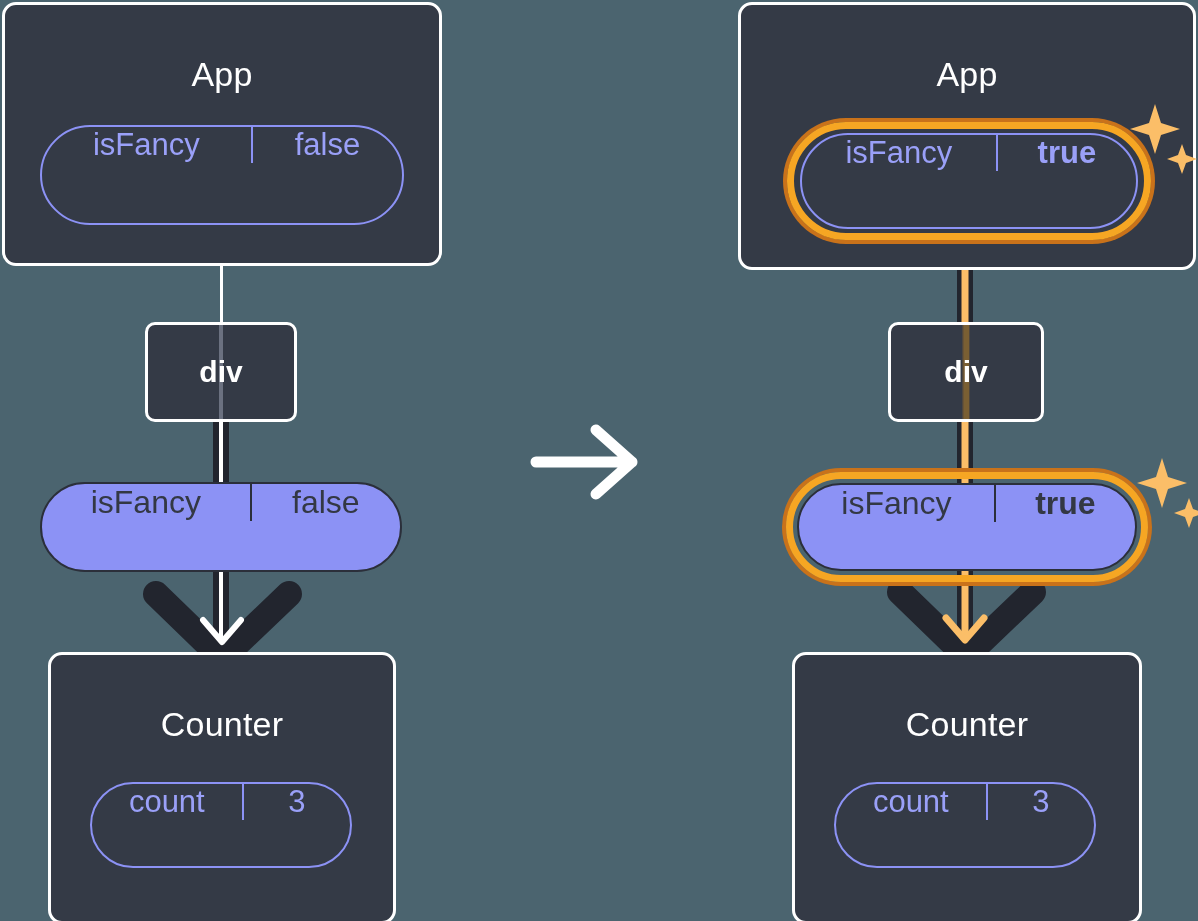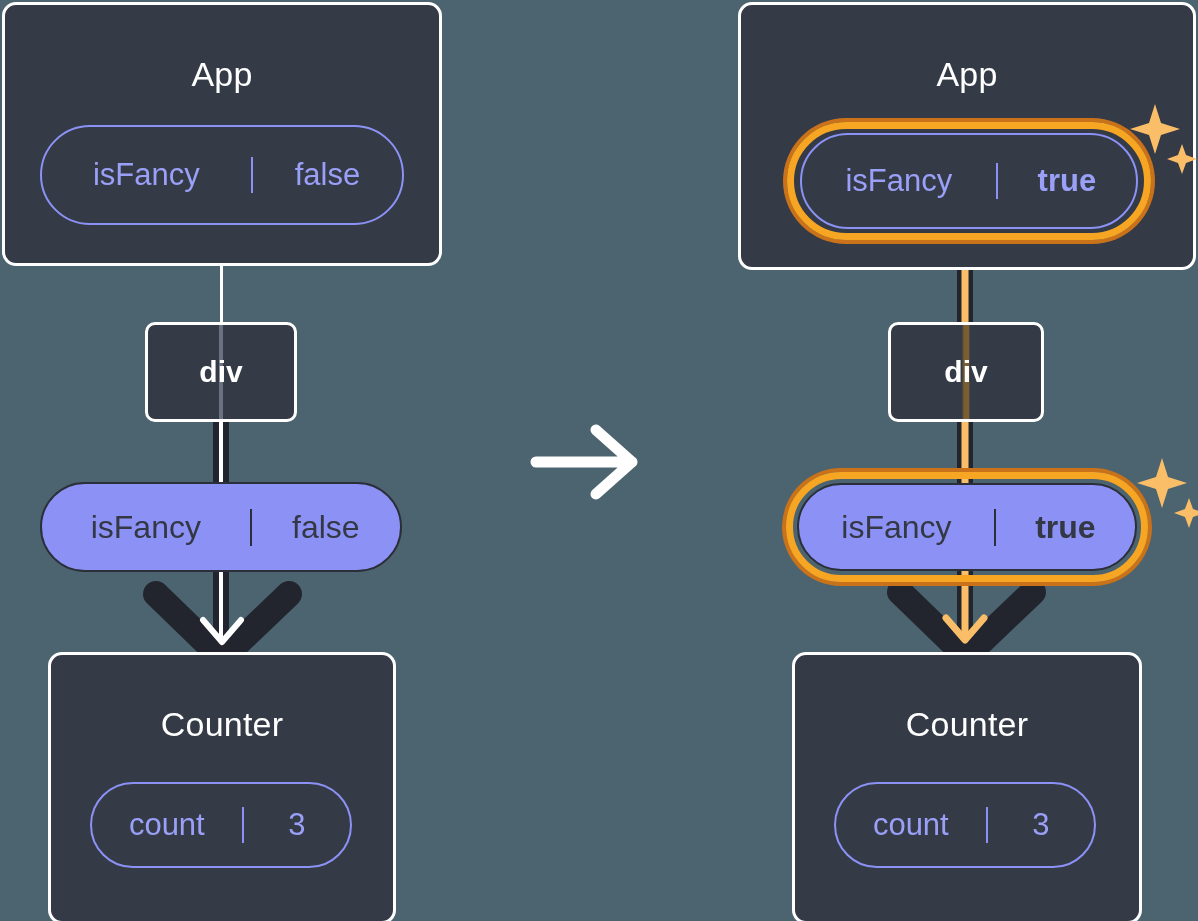--- a/index.html
+++ b/index.html
@@ -52,21 +52,21 @@
   .through.amber{width:7px;background:#6a5436;}
   .through.amber::after{
     content:"";position:absolute;top:0;bottom:0;left:50%;
     transform:translateX(-50%);width:5px;background:#7a5f33;
   }
 
   
   .pill{
     position:absolute;
     box-sizing:border-box;
-    display:flex;align-items:center;
+    display:flex;align-items:flex-start;
     border-radius:999px;
     z-index:8;
   }
   .pill .seg{
     display:flex;align-items:center;justify-content:center;
     box-sizing:border-box;
     white-space:nowrap;
   }
   .pill .seg.k{flex:0 0 58%;}
   .pill .seg.v{flex:1 1 auto;}

